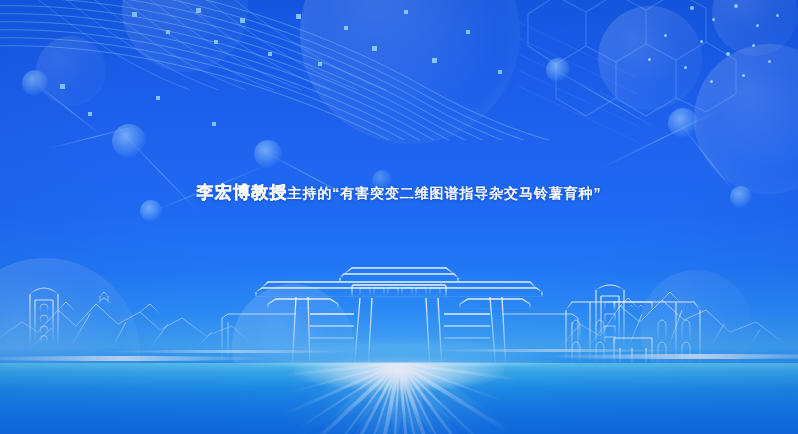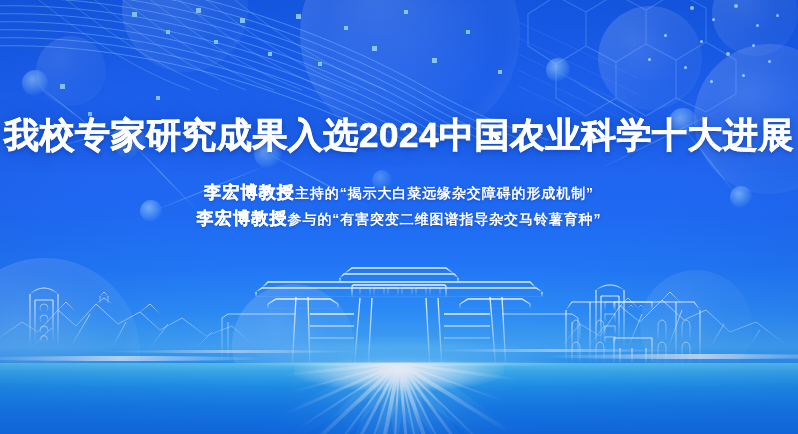--- a/index.html
+++ b/index.html
@@ -204,30 +204,24 @@
       <g fill="none" stroke="#7dc0ff" stroke-width=".7" opacity=".35">
         <path d="M-60,20 L120,104"></path>
         <path d="M-60,36 L120,120"></path>
         <path d="M-60,52 L120,136"></path>
         <path d="M-60,68 L120,152"></path>
         <path d="M-60,84 L120,168"></path>
       </g>
     </svg>
   </div>
 
-  <div id="title-wrap">
-    <div id="main-title">我校专家研究成果入选2024中国农业科学十大进展</div>
-  </div>
 
   <div id="sub-wrap">
     <div class="sub-line">
-      <span class="sub-name">李宏博教授</span><span class="sub-rest">主持的“揭示大白菜远缘杂交障碍的形成机制”</span>
-    </div>
-    <div class="sub-line">
-      <span class="sub-name">李宏博教授</span><span class="sub-rest">参与的“有害突变二维图谱指导杂交马铃薯育种”</span>
+      <span class="sub-name">李宏博教授</span><span class="sub-rest">主持的“有害突变二维图谱指导杂交马铃薯育种”</span>
     </div>
   </div>
 
   <div id="skyline">
     <svg viewBox="0 0 798 118" preserveAspectRatio="none" aria-hidden="true">
       <defs>
         <linearGradient id="fade" x1="0" y1="0" x2="0" y2="1">
           <stop offset="0%" stop-color="#ffffff" stop-opacity=".92"></stop>
           <stop offset="55%" stop-color="#ddf3ff" stop-opacity=".62"></stop>
           <stop offset="100%" stop-color="#cfeeff" stop-opacity="0"></stop>

